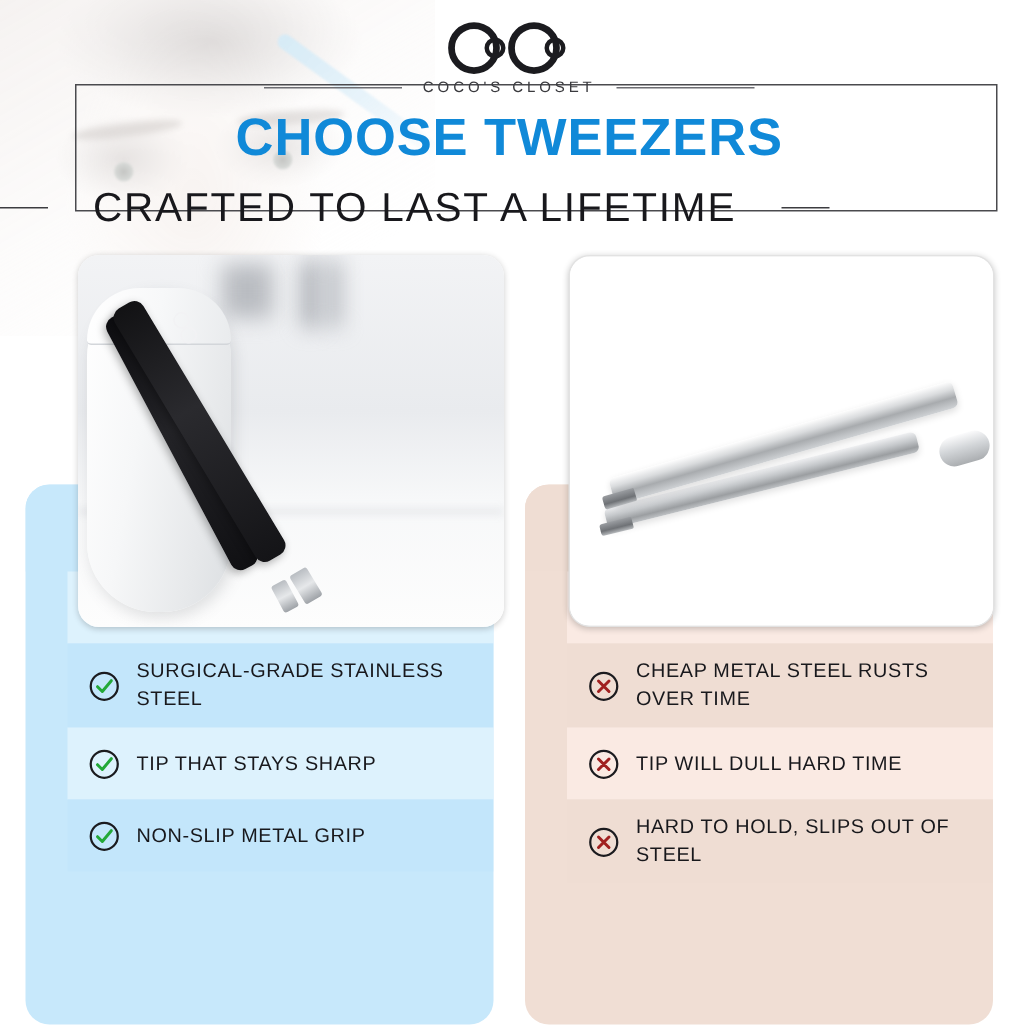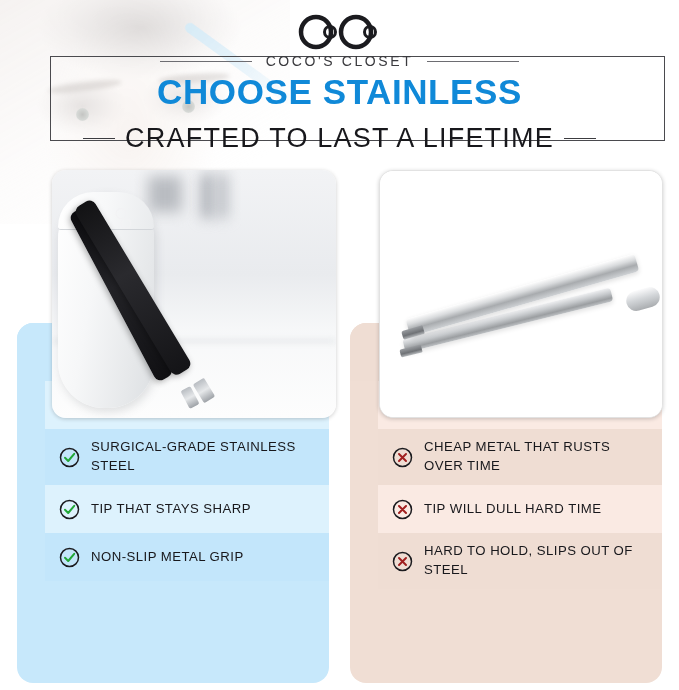--- a/index.html
+++ b/index.html
@@ -104,21 +104,21 @@
     justify-content: center;
     gap: 14px;
     margin-top: 1px;
   }
   .logo-rule {
     width: 92px;
     height: 1px;
     background: #6d6d72;
   }
   .logo-word {
-    font-size: 14px;
+    font-size: 10px;
     letter-spacing: 2.6px;
     color: #3a3a3e;
     white-space: nowrap;
     text-align: center;
   }
 
   
   .headline {
     position: absolute;
     left: 0; right: 0;
@@ -129,22 +129,21 @@
     letter-spacing: 0.6px;
     color: #1089d8;
     z-index: 6;
   }
   .sub-row {
     position: absolute;
     left: 0; right: 0;
     top: 123px;
     display: flex;
     align-items: center;
-    justify-content: center;
-    gap: 10px;
+    gap: 30px;
     z-index: 6;
   }
   .sub-rule { width: 32px; height: 1.3px; background: #3c3c40; }
   .subhead {
     font-size: 27px;
     font-weight: 300;
     letter-spacing: 1.2px;
     color: #18181c;
     white-space: nowrap;
   }
@@ -377,21 +376,21 @@
         </g>
       </svg>
     </span>
     <div class="logo-line-row">
       <span class="logo-rule"></span>
       <span class="logo-word">COCO'S CLOSET</span>
       <span class="logo-rule"></span>
     </div>
   </div>
 
-  <div class="headline">CHOOSE STAINLESS</div>
+  <div class="headline">CHOOSE TWEEZERS</div>
 
   <div class="sub-row">
     <span class="sub-rule"></span>
     <span class="subhead">CRAFTED TO LAST A LIFETIME</span>
     <span class="sub-rule"></span>
   </div>
 
   <div class="columns">
 
     <div class="col col-ours">
@@ -455,21 +454,21 @@
           <span class="row-text">MISALIGNED OR UNEVEN TIPS</span>
         </div>
 
         <div class="row two-line">
           <span class="row-icon">
             <svg width="21" height="21" viewBox="0 0 21 21" aria-hidden="true">
               <circle cx="10.5" cy="10.5" r="9" fill="none" stroke="#1b1b1f" stroke-width="1.5"></circle>
               <path d="M7 7 L14 14 M14 7 L7 14" fill="none" stroke="#a02020" stroke-width="2" stroke-linecap="round"></path>
             </svg>
           </span>
-          <span class="row-text">CHEAP METAL THAT RUSTS OVER TIME</span>
+          <span class="row-text">CHEAP METAL STEEL RUSTS OVER TIME</span>
         </div>
 
         <div class="row">
           <span class="row-icon">
             <svg width="21" height="21" viewBox="0 0 21 21" aria-hidden="true">
               <circle cx="10.5" cy="10.5" r="9" fill="none" stroke="#1b1b1f" stroke-width="1.5"></circle>
               <path d="M7 7 L14 14 M14 7 L7 14" fill="none" stroke="#a02020" stroke-width="2" stroke-linecap="round"></path>
             </svg>
           </span>
           <span class="row-text">TIP WILL DULL HARD TIME</span>

